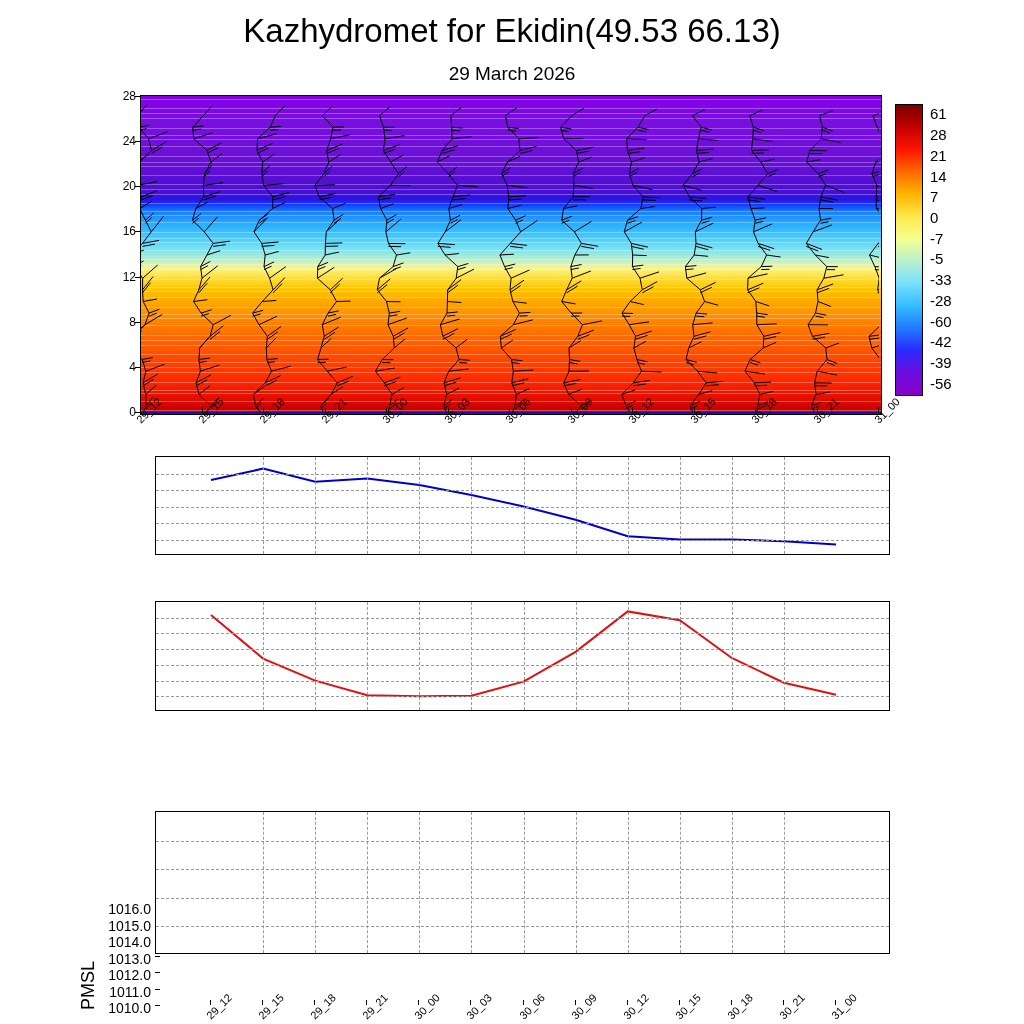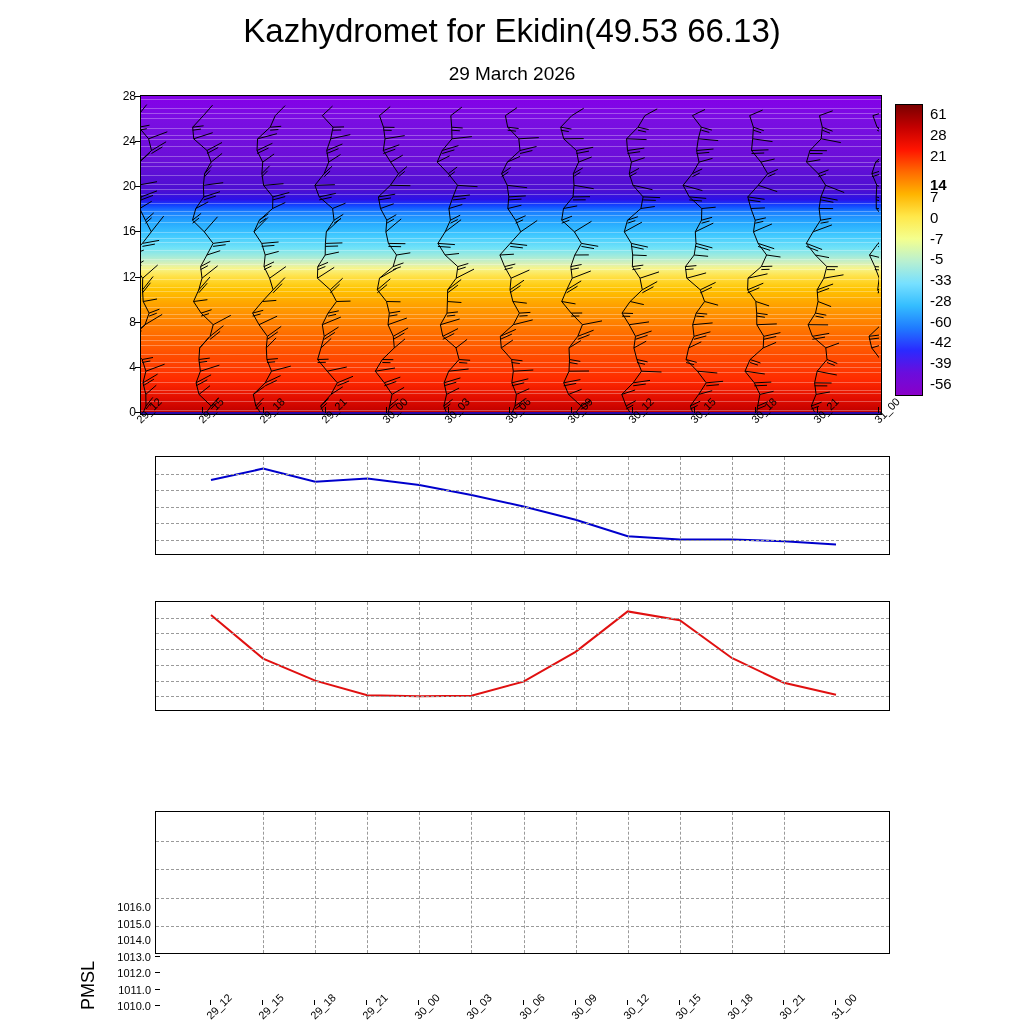--- a/index.html
+++ b/index.html
@@ -35,21 +35,21 @@
 
   
   #colorbar{position:absolute;left:895px;top:104px;width:26px;height:290px;border:1px solid #000;}
   .cb-label{position:absolute;left:930px;font-size:15px;white-space:nowrap;transform:translateY(-9px);}
 
   
   .panel{position:absolute;}
   .plotbox{position:absolute;border:1px solid #000;box-sizing:border-box;overflow:hidden;background:#fff;}
   .gridv{position:absolute;top:0;bottom:0;width:0;border-left:1px dashed #9a9a9a;}
   .gridh{position:absolute;left:0;right:0;height:0;border-top:1px dashed #9a9a9a;}
-  .ylab-small{position:absolute;font-size:11px;text-align:right;white-space:nowrap;transform:translateY(-5px);}
+  .ylab-small{position:absolute;font-size:14px;text-align:right;white-space:nowrap;transform:translateY(-5px);}
   .ytickmark{position:absolute;height:1px;background:#000;}
   .xtick-small{position:absolute;font-size:11px;transform:rotate(-45deg);transform-origin:left top;white-space:nowrap;}
   .xtickmark{position:absolute;width:1px;background:#000;}
   .axis-title{position:absolute;font-size:18px;white-space:nowrap;
     transform-origin:left top;transform:rotate(-90deg);}
   svg.series{position:absolute;left:0;top:0;overflow:visible;}
 </style>
 </head>
 <body>
 
@@ -215,21 +215,21 @@
       <div class="xtick-s" style="left: 732px;">31_00</div>
       <div class="xtickmark-s bot" style="left: 738px;"></div>
     </div>
 </div>
 
 <div id="colorbar" style="background: linear-gradient(rgb(122, 0, 0), rgb(196, 0, 0), rgb(255, 20, 0), rgb(255, 106, 0), rgb(255, 180, 0), rgb(255, 232, 74), rgb(244, 255, 142), rgb(185, 240, 208), rgb(119, 224, 255), rgb(52, 189, 255), rgb(31, 123, 255), rgb(42, 42, 255), rgb(106, 13, 221), rgb(138, 0, 200));"></div>
 <div id="colorbar-labels">
     <div class="cb-label" style="top: 114.357px;">61</div>
     <div class="cb-label" style="top: 135.071px;">28</div>
     <div class="cb-label" style="top: 155.786px;">21</div>
-    <div class="cb-label" style="top: 185px; font-weight: bold;">14</div>
+    <div class="cb-label" style="top: 177px;">14</div>
     <div class="cb-label" style="top: 197.214px;">7</div>
     <div class="cb-label" style="top: 217.929px;">0</div>
     <div class="cb-label" style="top: 238.643px;">-7</div>
     <div class="cb-label" style="top: 259.357px;">-5</div>
     <div class="cb-label" style="top: 280.071px;">-33</div>
     <div class="cb-label" style="top: 300.786px;">-28</div>
     <div class="cb-label" style="top: 321.5px;">-60</div>
     <div class="cb-label" style="top: 342.214px;">-42</div>
     <div class="cb-label" style="top: 362.929px;">-39</div>
     <div class="cb-label" style="top: 383.643px;">-56</div>

